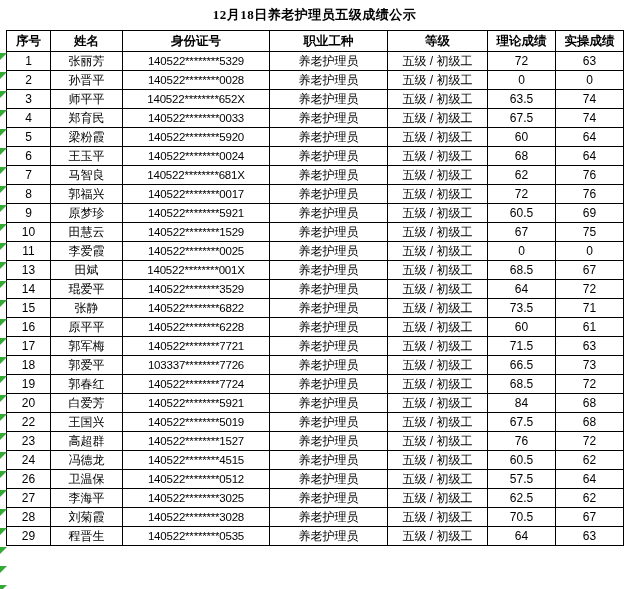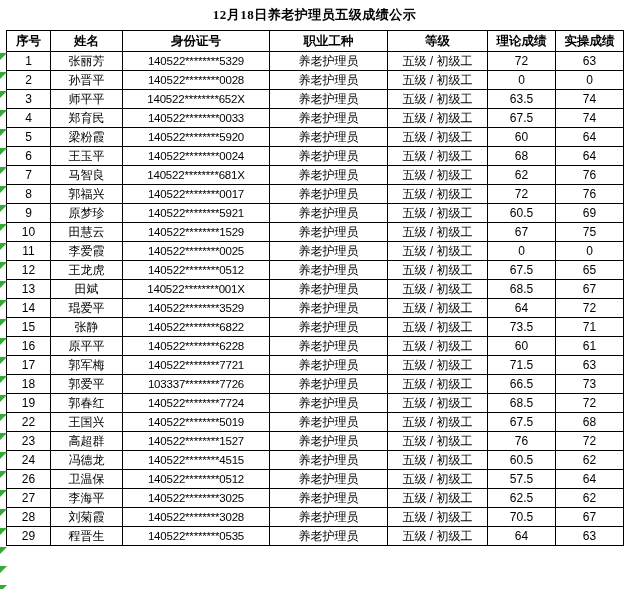--- a/index.html
+++ b/index.html
@@ -204,29 +204,20 @@
         <tr>
           <td>11</td>
           <td>李爱霞</td>
           <td class="id-cell">140522********0025</td>
           <td>养老护理员</td>
           <td>五级 / 初级工</td>
           <td>0</td>
           <td>0</td>
         </tr>
         <tr>
-          <td>12</td>
-          <td>王龙虎</td>
-          <td class="id-cell">140522********0512</td>
-          <td>养老护理员</td>
-          <td>五级 / 初级工</td>
-          <td>67.5</td>
-          <td>65</td>
-        </tr>
-        <tr>
           <td>13</td>
           <td>田斌</td>
           <td class="id-cell">140522********001X</td>
           <td>养老护理员</td>
           <td>五级 / 初级工</td>
           <td>68.5</td>
           <td>67</td>
         </tr>
         <tr>
           <td>14</td>
@@ -274,20 +265,29 @@
           <td>73</td>
         </tr>
         <tr>
           <td>19</td>
           <td>郭春红</td>
           <td class="id-cell">140522********7724</td>
           <td>养老护理员</td>
           <td>五级 / 初级工</td>
           <td>68.5</td>
           <td>72</td>
+        </tr>
+        <tr>
+          <td>20</td>
+          <td>白爱芳</td>
+          <td class="id-cell">140522********5921</td>
+          <td>养老护理员</td>
+          <td>五级 / 初级工</td>
+          <td>84</td>
+          <td>68</td>
         </tr>
         <tr>
           <td>22</td>
           <td>王国兴</td>
           <td class="id-cell">140522********5019</td>
           <td>养老护理员</td>
           <td>五级 / 初级工</td>
           <td>67.5</td>
           <td>68</td>
         </tr>

